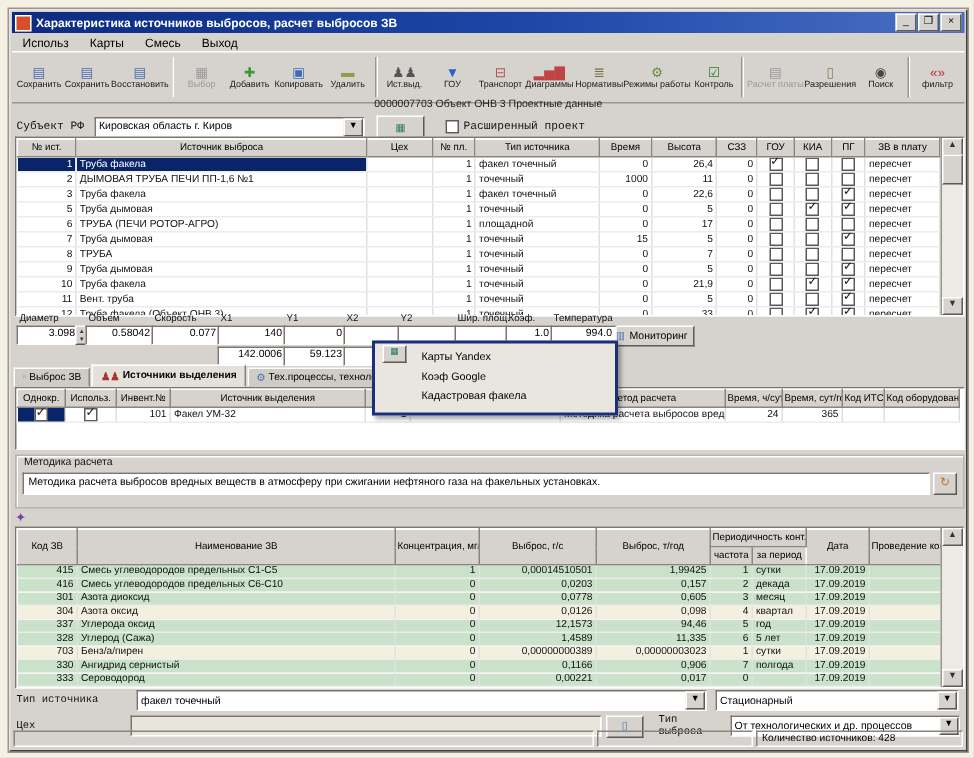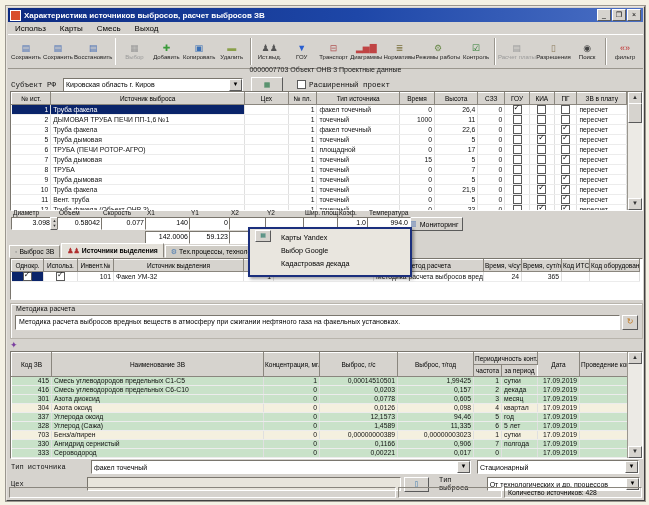--- a/index.html
+++ b/index.html
@@ -690,20 +690,20 @@
     <span class="sseg" style="width:96px;"></span>
     <span class="sseg" style="width:130px;">Количество источников: 428</span>
   </div>
 
   <div class="mappopup" id="map-popup">
       <div class="mapitem">
         <span class="mapicon">▦</span>
         <span>Карты Yandex</span>
       </div>
       <div class="mapitem">
-        <span>Выбор Google</span>
+        <span>Коэф Google</span>
       </div>
       <div class="mapitem">
-        <span>Кадастровая декада</span>
+        <span>Кадастровая факела</span>
       </div>
     </div>
 
 </div>
 
 </body></html>

